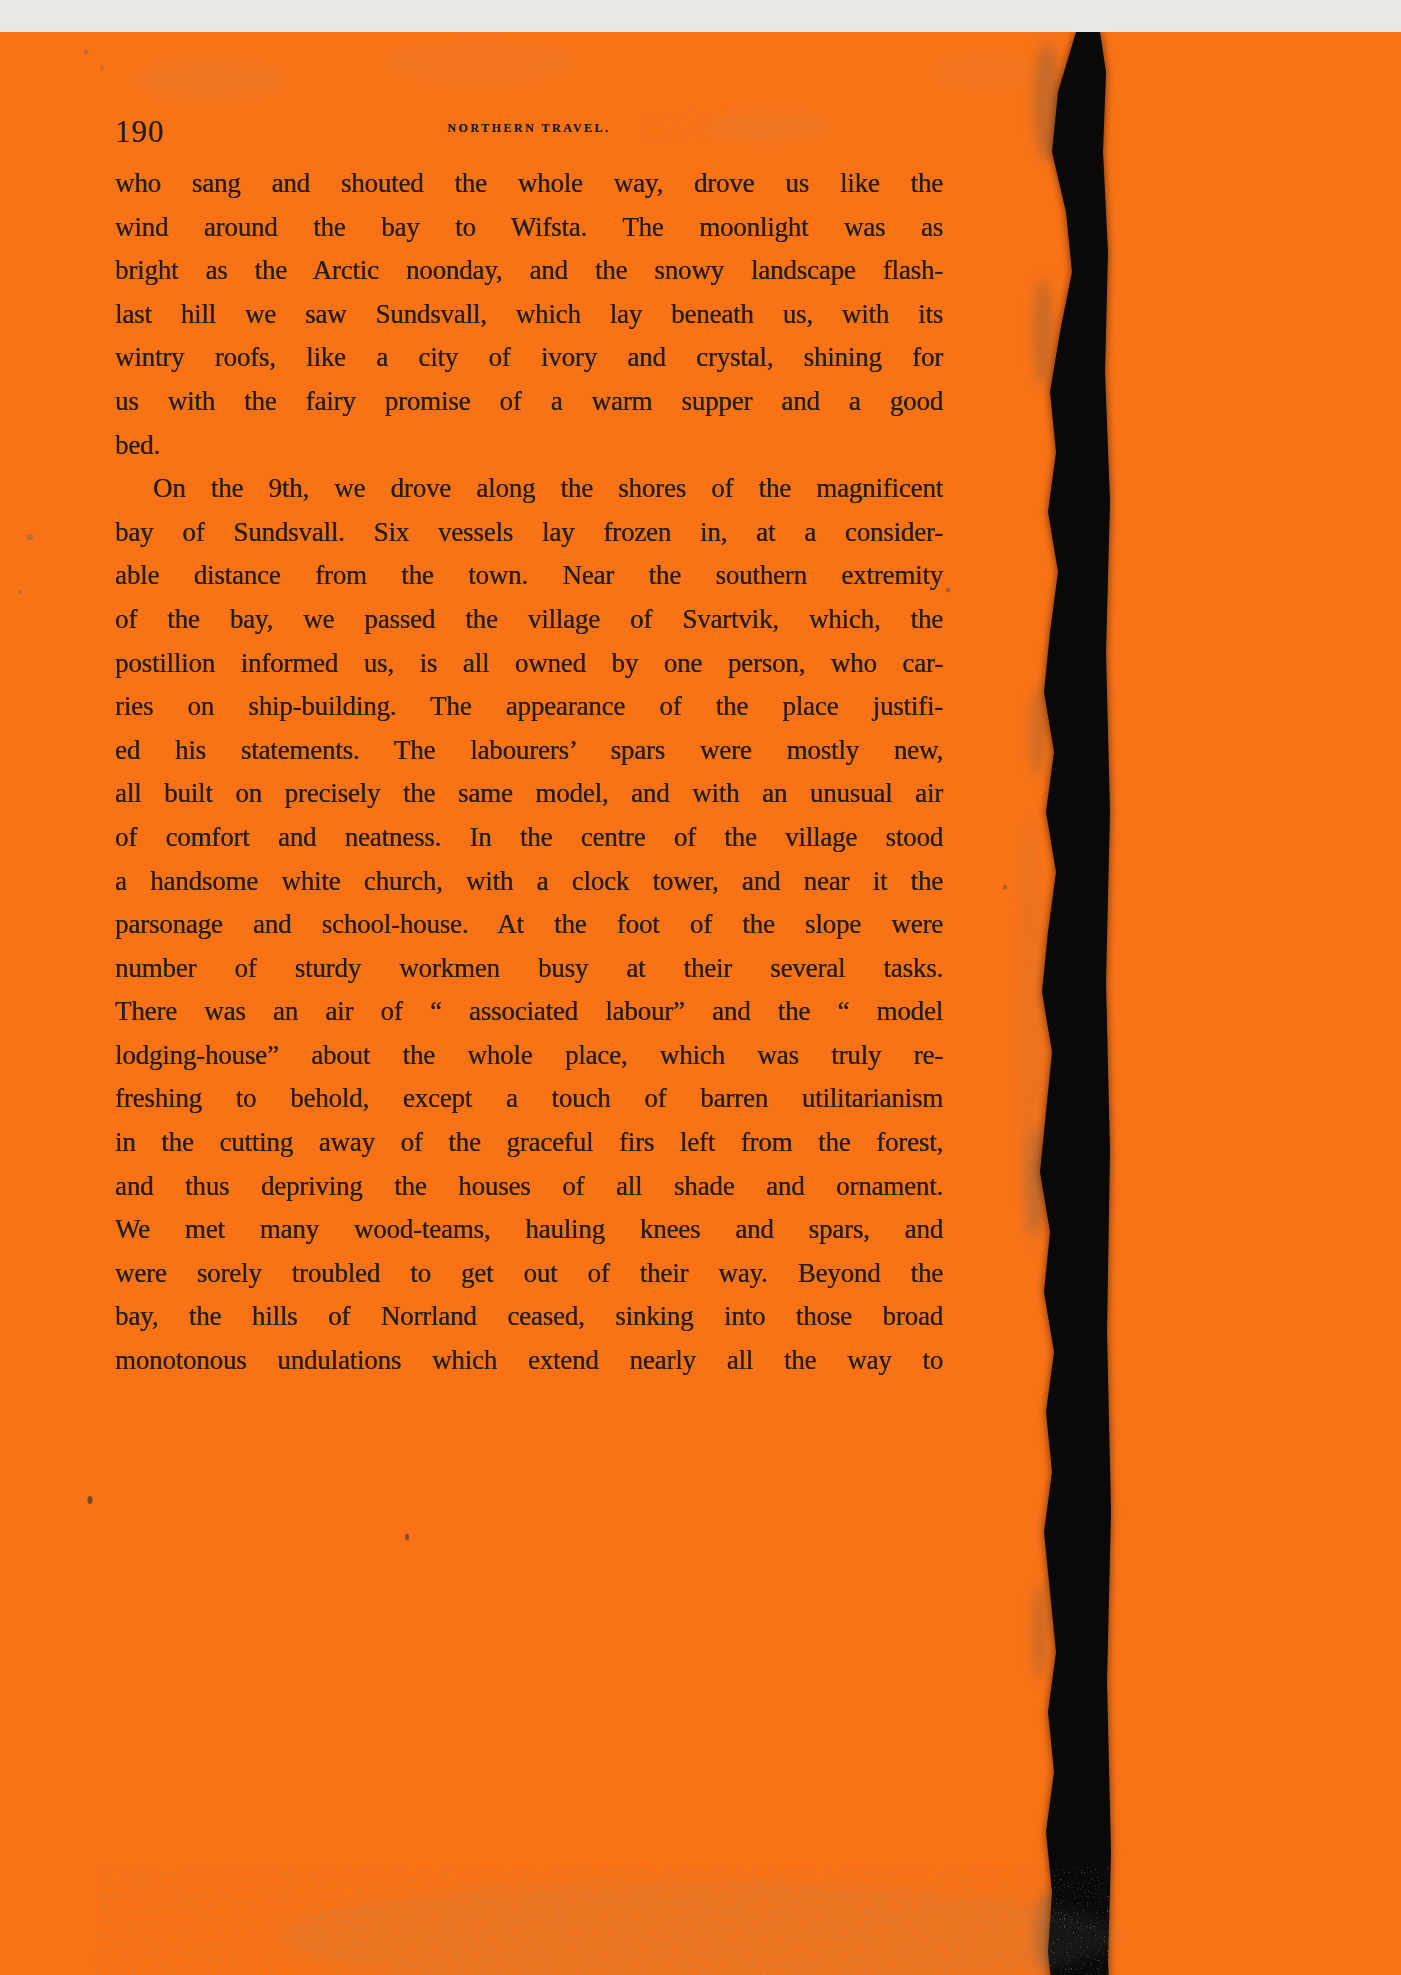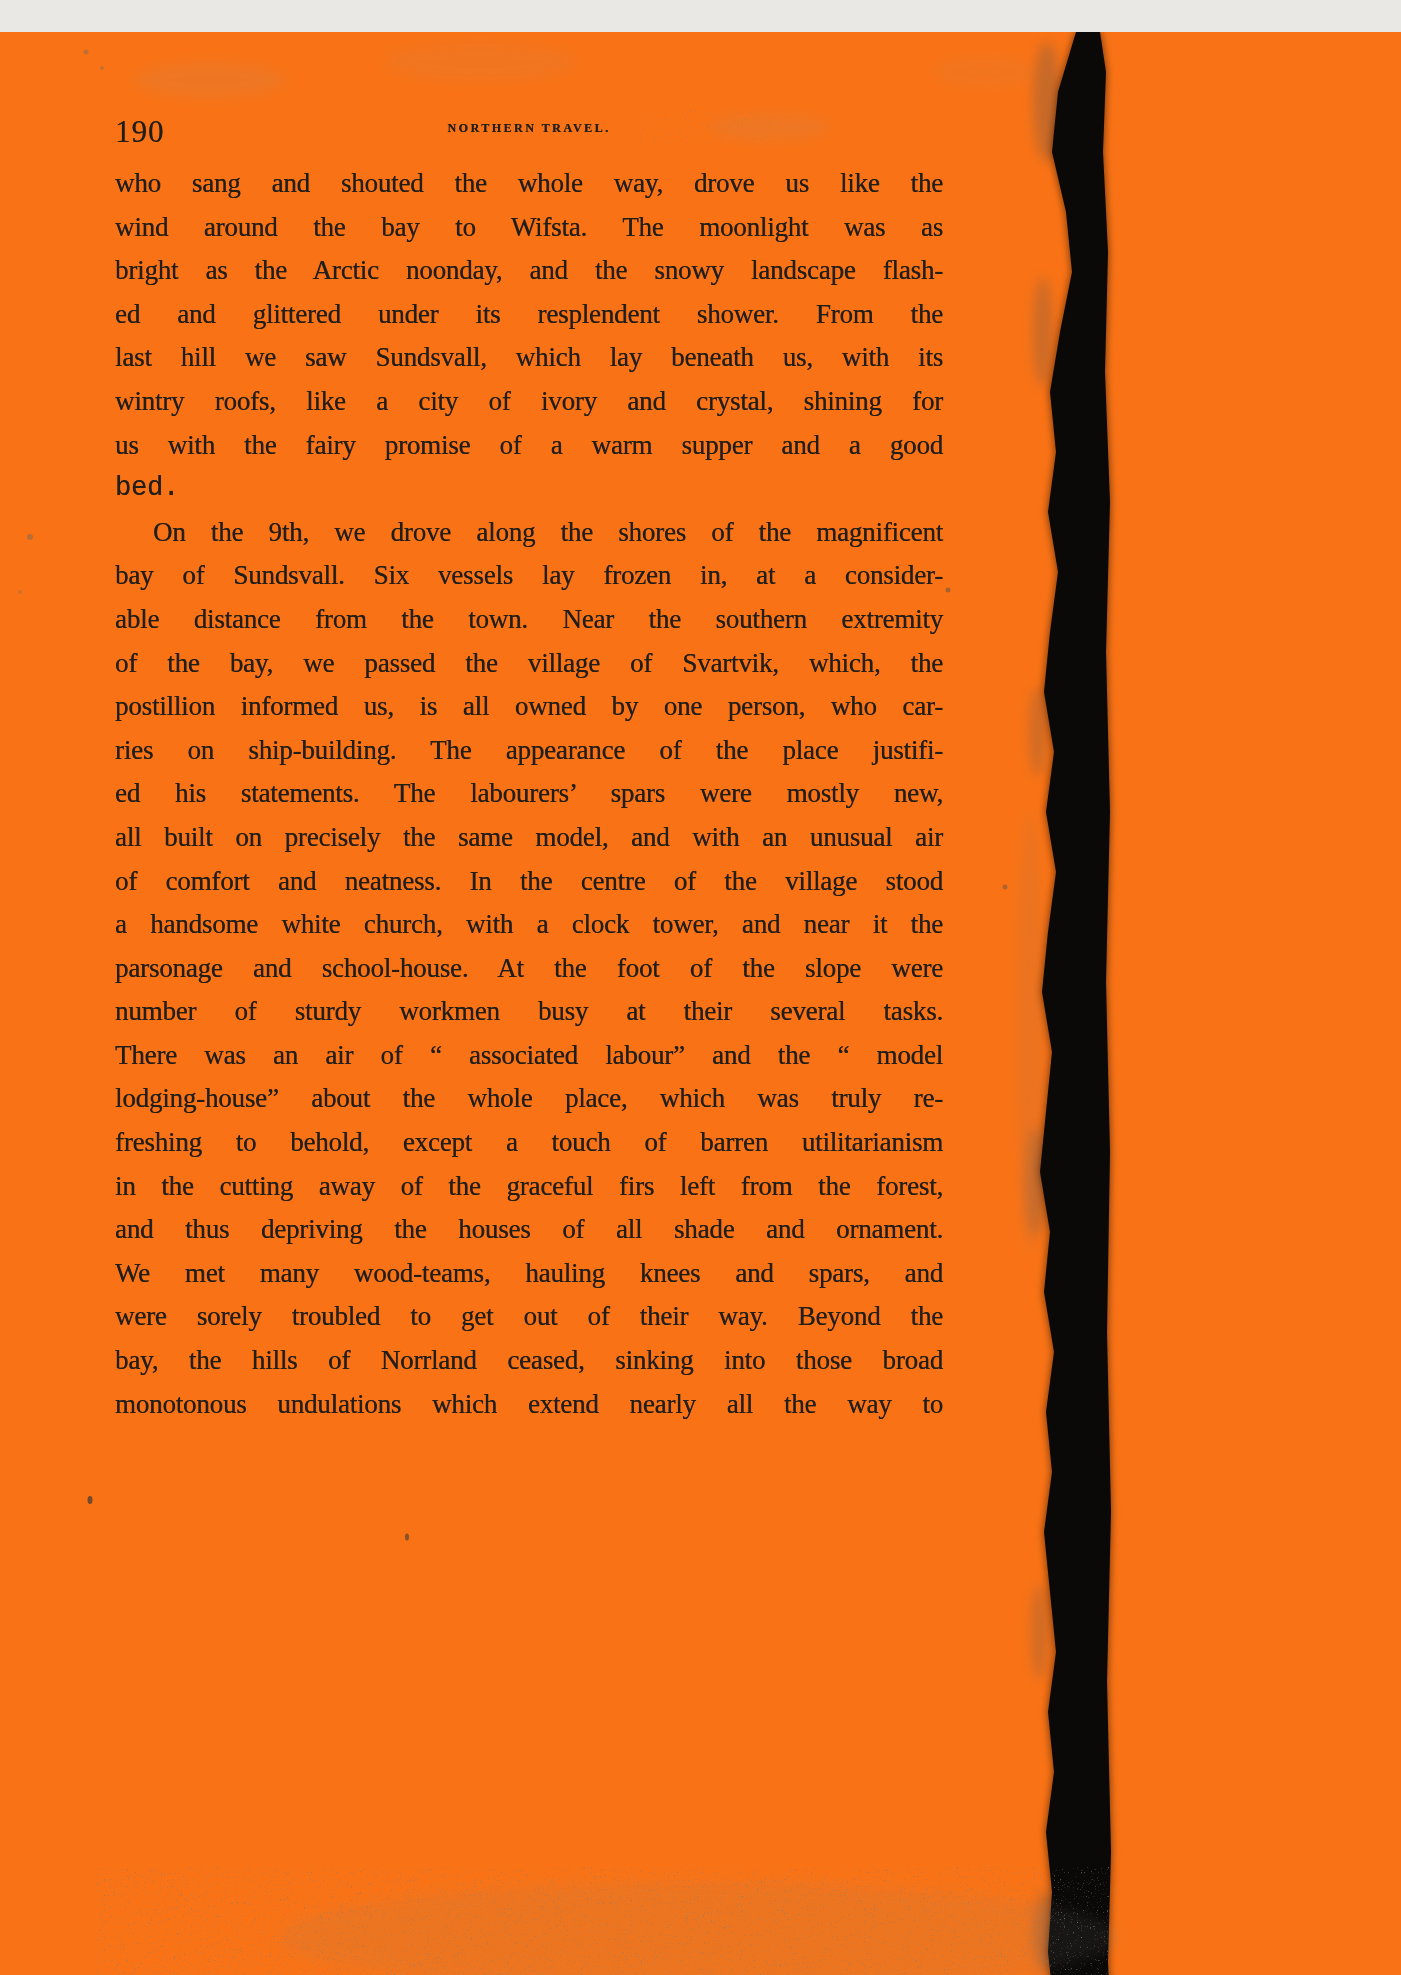--- a/index.html
+++ b/index.html
@@ -51,21 +51,20 @@
     line-height: 43.6px;
   }
   .line {
     height: 43.6px;
     text-align: justify;
     text-align-last: justify;
     white-space: normal;
   }
   .line.flush {
     text-align-last: left;
-    font-family: Liberation Mono, monospace;
   }
   .line.indent {
     text-indent: 38px;
   }
   .artifacts {
     position: absolute;
     left: 0;
     top: 0;
     pointer-events: none;
   }
@@ -77,21 +76,20 @@
 
   <div class="header">
     <span class="pagenum">190</span>
     <span class="running">NORTHERN TRAVEL.</span>
   </div>
 
   <div class="body-text" id="body-text">
       <div class="line">who sang and shouted the whole way, drove us like the</div>
       <div class="line">wind around the bay to Wifsta.  The moonlight was as</div>
       <div class="line">bright as the Arctic noonday, and the snowy landscape flash-</div>
-      <div class="line">ed and glittered under its resplendent shower.  From the</div>
       <div class="line">last hill we saw Sundsvall, which lay beneath us, with its</div>
       <div class="line">wintry roofs, like a city of ivory and crystal, shining for</div>
       <div class="line">us with the fairy promise of a warm supper and a good</div>
       <div class="line flush">bed.</div>
       <div class="line indent">On the 9th, we drove along the shores of the magnificent</div>
       <div class="line">bay of Sundsvall.  Six vessels lay frozen in, at a consider-</div>
       <div class="line">able distance from the town.  Near the southern extremity</div>
       <div class="line">of the bay, we passed the village of Svartvik, which, the</div>
       <div class="line">postillion informed us, is all owned by one person, who car-</div>
       <div class="line">ries on ship-building.  The appearance of the place justifi-</div>

